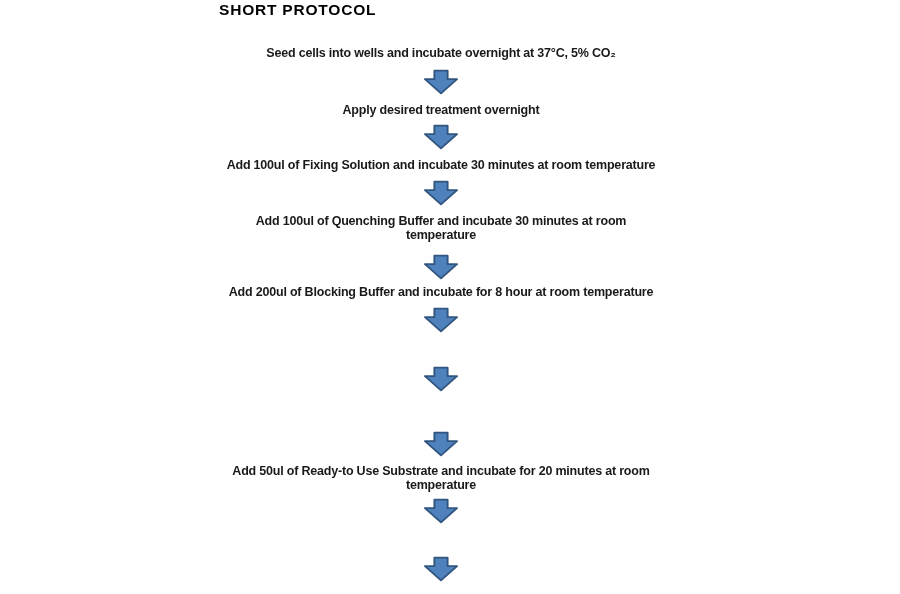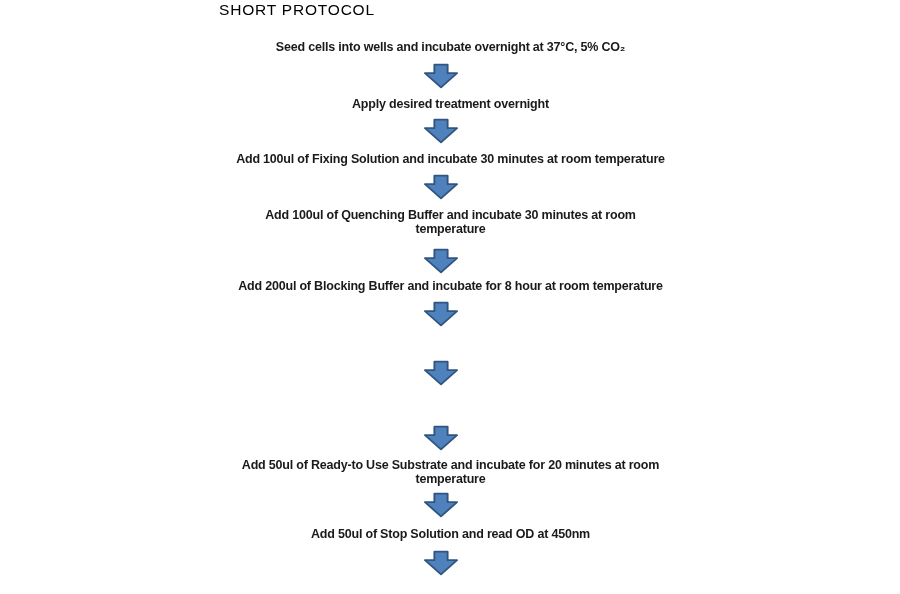--- a/index.html
+++ b/index.html
@@ -18,29 +18,29 @@
   .canvas{
     position:relative;
     width:900px;height:594px;
     background:var(--background);
   }
   .title{
     position:absolute;
     left:219px;top:1px;
     margin:0;
     font-size:15.5px;
-    font-weight:normal;
+    font-weight:bold;
     letter-spacing:0.8px;
     color:#000;
     white-space:nowrap;
   }
   .flow{
     position:absolute;
-    left:0;top:6px;
-    width:882px;height:440px;padding-left:19px;
+    left:0;top:12px;
+    width:882px;height:440px;
   }
   .step{
     position:absolute;
     left:0;right:0;
     text-align:center;
     font-size:12.5px;
     font-weight:bold;
     letter-spacing:-0.2px;
     line-height:14px;
     color:var(--text-color);
@@ -125,21 +125,20 @@
       </div>
 
     <div class="step s7">Add 50ul of Ready-to Use Substrate and incubate for 20 minutes at room
 temperature</div>
     <div class="arrow a7">
         <svg viewBox="0 0 36 26">
           <use href="#arrowshape"></use>
         </svg>
       </div>
 
-    <div class="step s8">Add 50ul of Stop Solution and read OD at 450nm</div>
     <div class="arrow a8">
         <svg viewBox="0 0 36 26">
           <use href="#arrowshape"></use>
         </svg>
       </div>
 
   </div>
 </div>
 
 </body></html>

